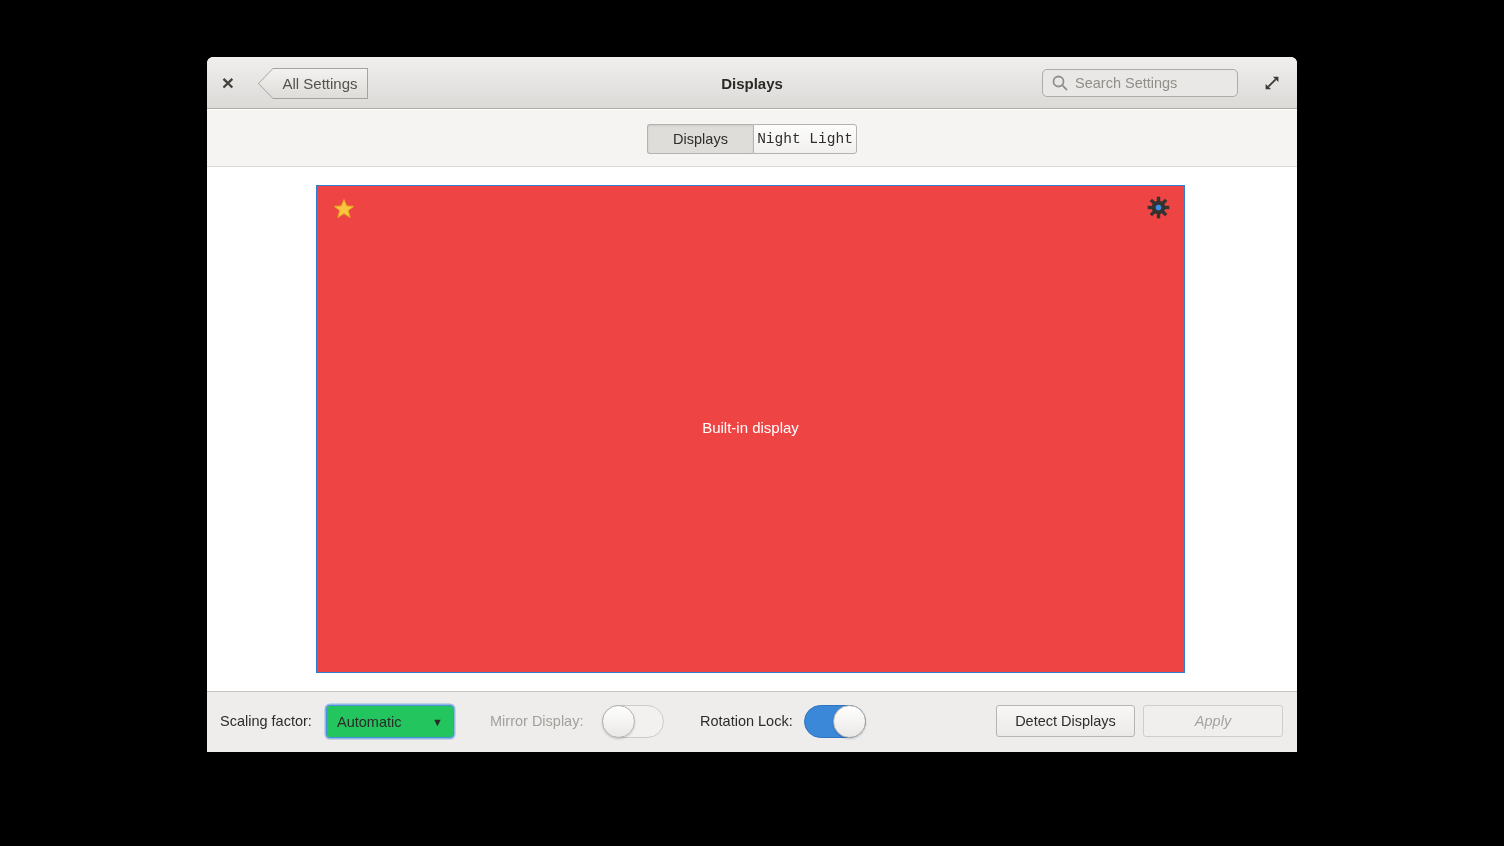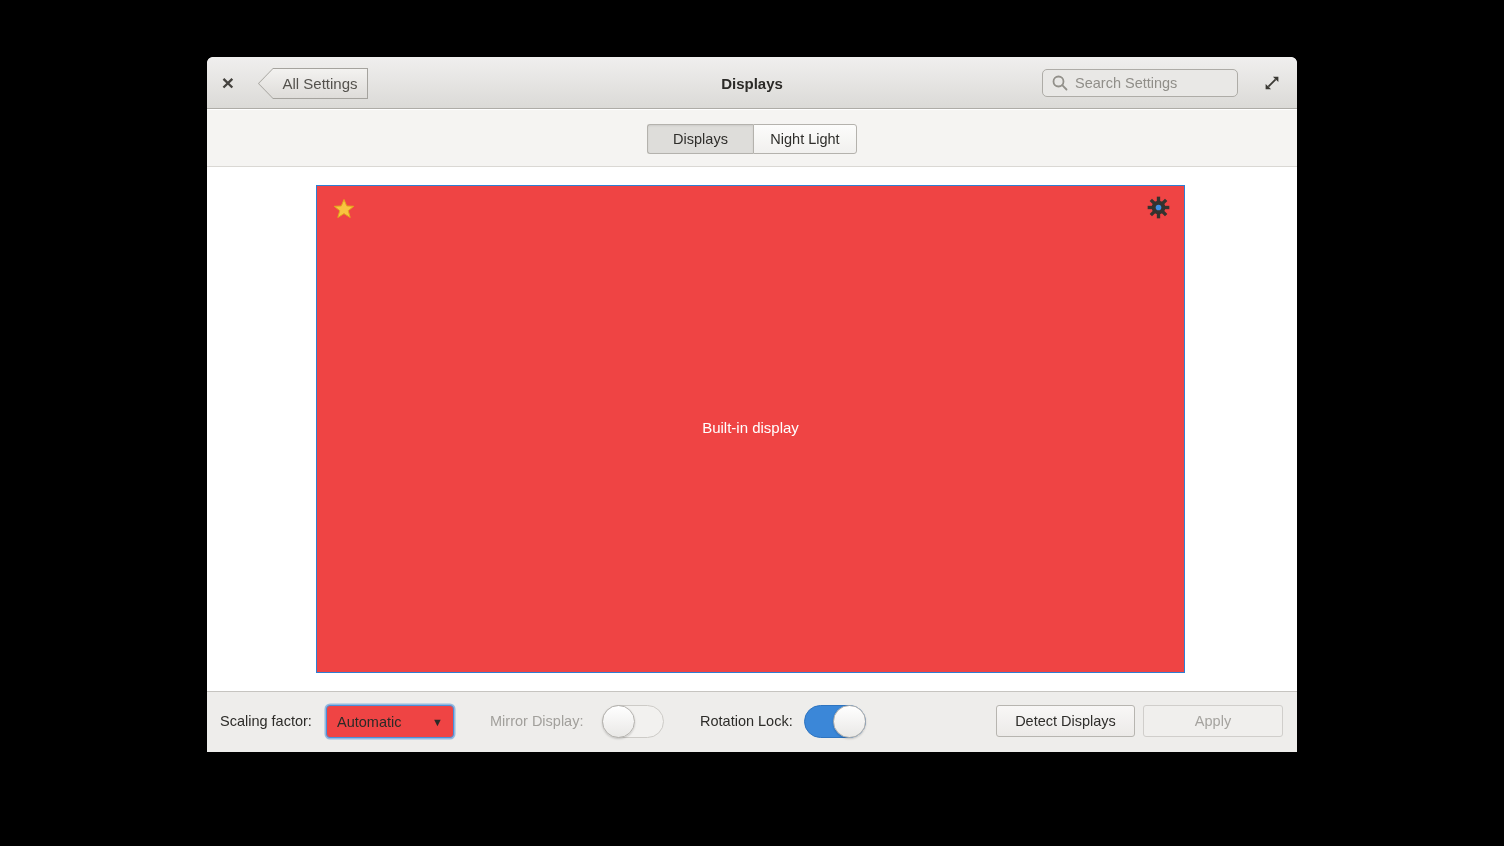--- a/index.html
+++ b/index.html
@@ -40,21 +40,21 @@
 
   
   .tabstrip { position:absolute; left:0; top:53px; width:100%; height:57px;
               background:#f5f4f2; border-bottom:1px solid #dad8d4; }
   .segmented { position:absolute; left:50%; top:14px; transform:translateX(-50%);
               display:flex; height:30px; }
   .seg-btn { height:30px; border:1px solid #b4b2ad; font-size:14.5px; color:#2f2e2b;
               display:flex; align-items:center; justify-content:center;
               font-family:inherit; background:linear-gradient(#fcfcfb,#f1f0ee); }
   .seg-btn.first { width:106px; border-radius:3px 0 0 3px; border-right:none; }
-  .seg-btn.last  { width:104px; border-radius:0 3px 3px 0; }
+  .seg-btn.last  { width:104px; border-radius:0 3px 3px 0;font-family:Liberation Mono, monospace; }
   .seg-btn.active { background:#deddda; box-shadow:inset 0 1px 2px rgba(0,0,0,0.08); }
 
   
   .content { position:absolute; left:0; top:111px; width:100%; height:523px; background:#fff; }
   .monitor { position:absolute; left:109px; top:17px; width:869px; height:488px;
              background:#ef4444; border:1px solid #2e7ed2; }
   .star-icon { position:absolute; left:16px; top:12px; }
   .gear-icon { position:absolute; right:13px; top:9px; }
   .monitor-label { position:absolute; left:0; top:233px; width:100%; text-align:center;
              color:#fff; font-size:15px; }
@@ -62,42 +62,42 @@
   
   .footer { position:absolute; left:0; top:634px; width:100%; height:78px;
             background:#eeedeb; border-top:1px solid #c6c4c0;padding-left:27px; }
   .f-label { position:absolute; top:21px; font-size:14.5px; color:#2d2c29; }
   .f-label.dim { color:#a2a09c; }
   .lbl-scaling { left:13px; }
   .lbl-mirror  { left:283px; }
   .lbl-rotation{ left:493px; }
 
   .dropdown { position:absolute; left:119px; top:13px; width:128px; height:33px;
-            background:#ef4444; border:1px solid #4a90d9; border-radius:4px;
+            background:#22c55e; border:1px solid #4a90d9; border-radius:4px;
             box-shadow:0 0 0 1.5px rgba(74,144,217,0.55);
             display:flex; align-items:center; padding:0 10px; }
   .dropdown .val { flex:1; font-size:14.5px; color:#2b2a27; }
   .dropdown .caret { font-size:11px; color:#2b2a27; }
 
   .toggle { position:absolute; top:13px; width:62px; height:33px; border-radius:17px; }
   .toggle.off { left:395px; background:#f2f1ef; border:1px solid #cdcbc7; }
   .toggle.on  { left:597px; background:#3b87d8; border:1px solid #2e74c0; }
   .knob { position:absolute; top:-1px; width:33px; height:33px; border-radius:50%;
             background:linear-gradient(#ffffff,#e9e8e6); border:1px solid #b3b1ad;
             box-shadow:0 1px 2px rgba(0,0,0,0.18); }
   .toggle.off .knob { left:-1px; }
   .toggle.on  .knob { right:-1px; }
 
   .push-btn { position:absolute; top:13px; height:32px; border-radius:3px;
             font-size:14.5px; font-family:inherit;
             display:flex; align-items:center; justify-content:center; }
   .btn-detect { left:789px; width:139px; background:linear-gradient(#f8f7f6,#eceae8);
             border:1px solid #b7b5b0; color:#2f2e2b; }
   .btn-apply  { left:936px; width:140px; background:#f0efed;
-            border:1px solid #d0cecb; color:#a5a39f; }
+            border:1px solid #d0cecb; color:#a5a39f;font-style:italic; }
 </style>
 </head>
 <body>
 
 <div class="window">
 
   <div class="headerbar">
     <div class="close-btn">
       <span>×</span>
     </div>

